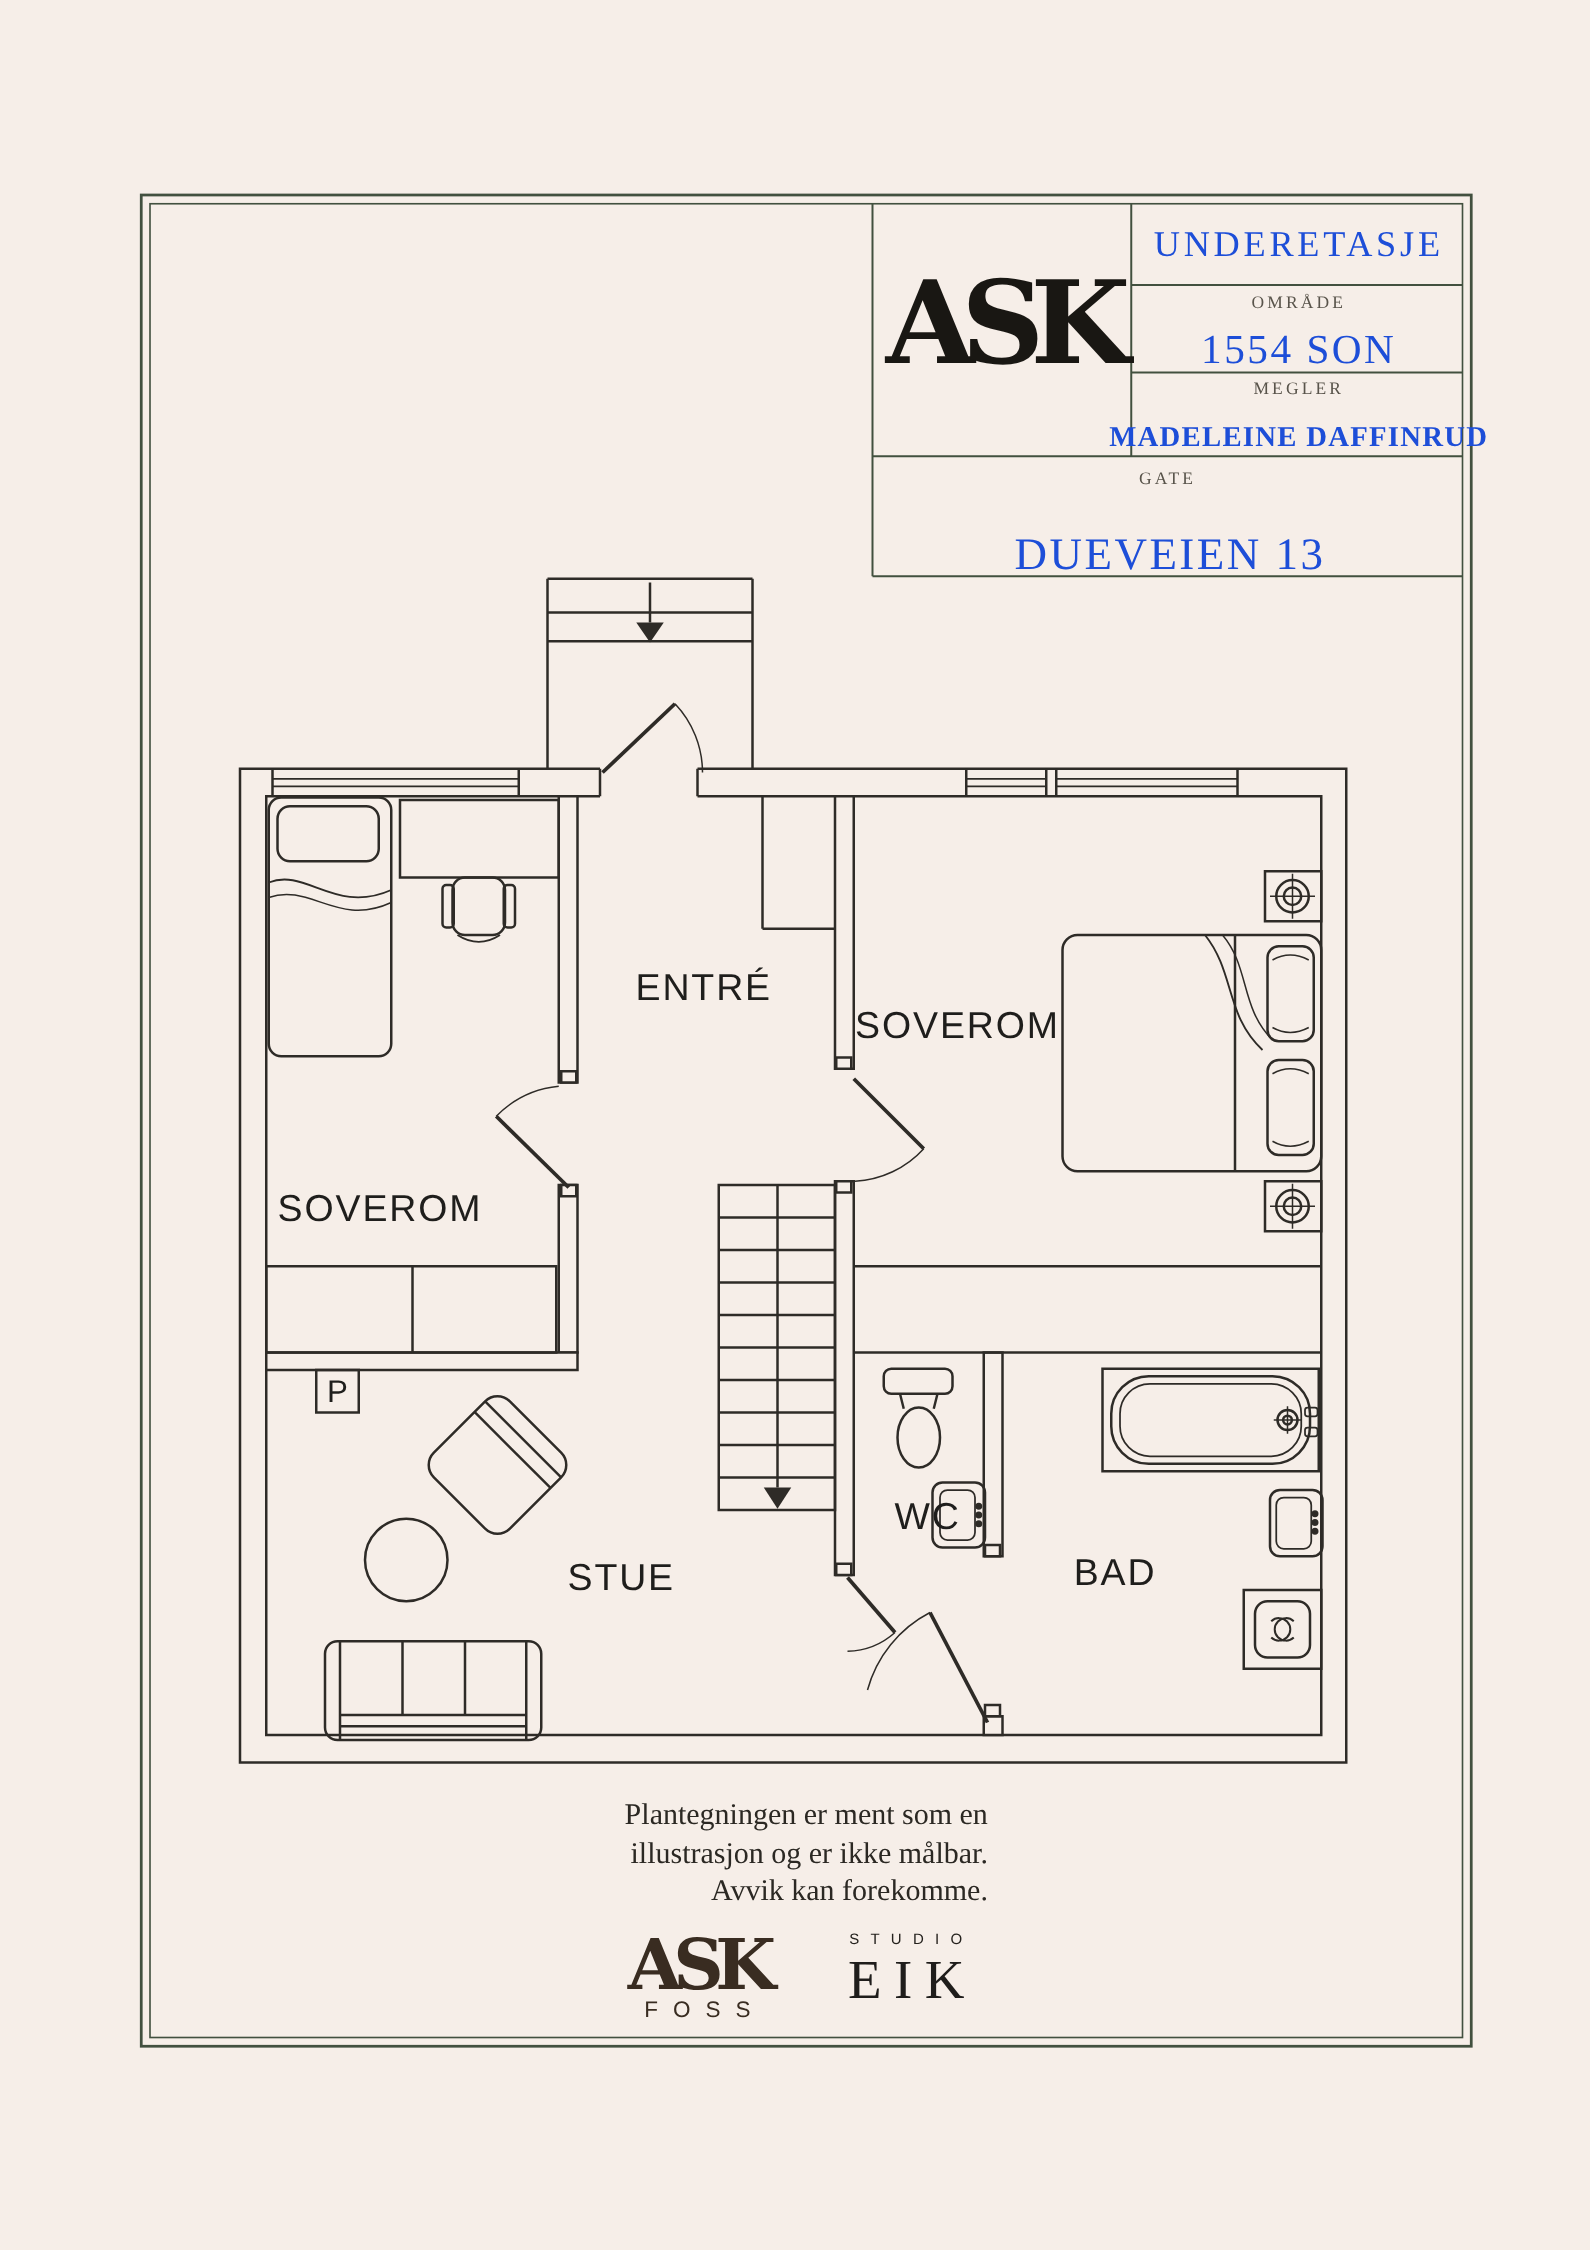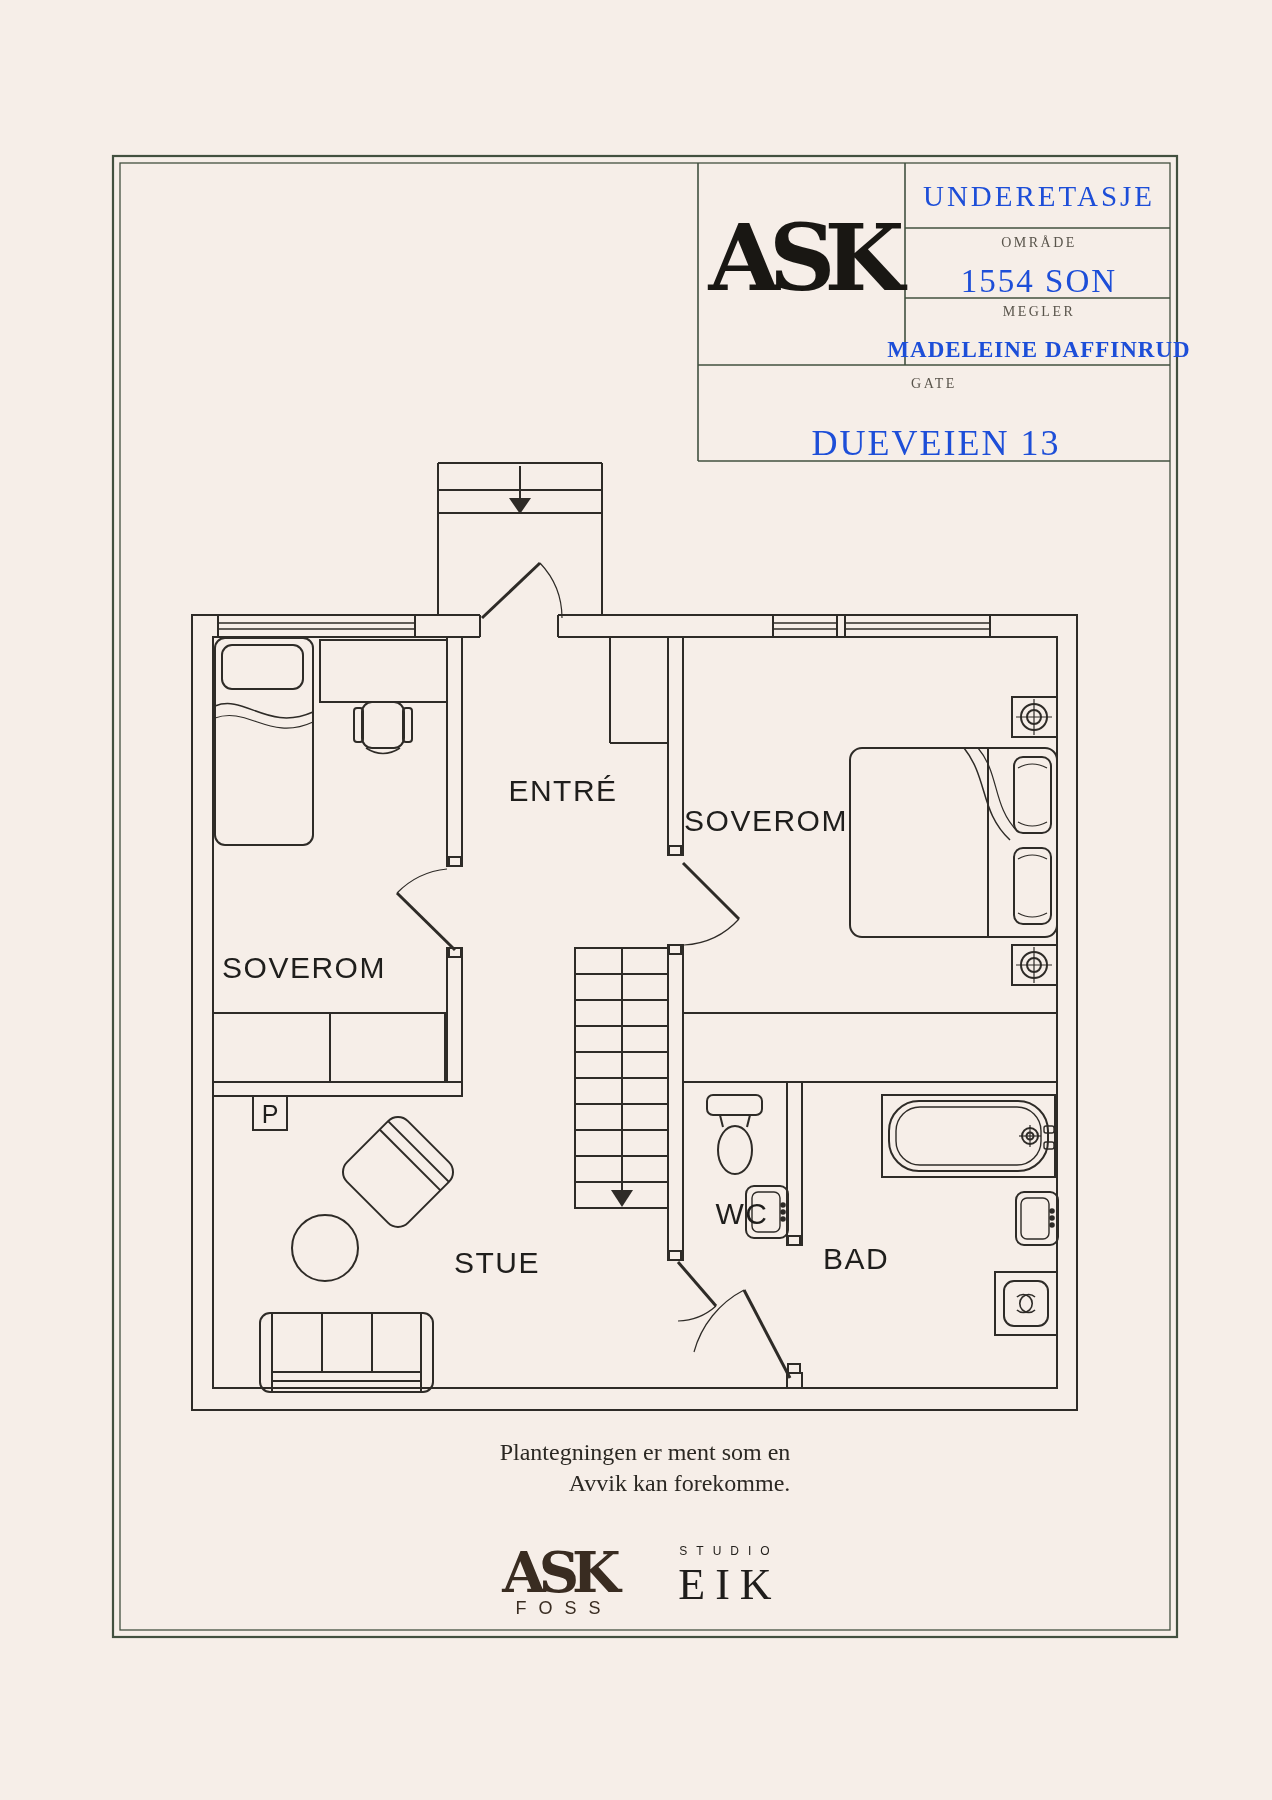--- a/index.html
+++ b/index.html
@@ -303,27 +303,28 @@
   <div class="lbl tb-value tb-broker" style="left:1039px;top:350px;">MADELEINE DAFFINRUD</div>
   <div class="lbl tb-small" style="left:934px;top:384px;">GATE</div>
   <div class="lbl tb-value tb-street" style="left:936px;top:443px;">DUEVEIEN 13</div>
 </div>
 
 <div>
   <div class="lbl room-label" style="left:563px;top:791px;">ENTRÉ</div>
   <div class="lbl room-label" style="left:766px;top:821px;">SOVEROM</div>
   <div class="lbl room-label" style="left:304px;top:968px;">SOVEROM</div>
   <div class="lbl room-label" style="left:714px;top:1214px;margin-left:28px;">WC</div>
-  <div class="lbl room-label" style="left:856px;top:1259px;">BAD</div>
+  <div class="lbl room-label" style="left:892px;top:1259px;">BAD</div>
   <div class="lbl room-label" style="left:497px;top:1263px;">STUE</div>
   <div class="lbl p-label" style="left:270px;top:1114px;">P</div>
 </div>
 
 <div class="disclaimer">
   <div>Plantegningen er ment som en</div>
+  <div>illustrasjon og er ikke målbar.</div>
   <div>Avvik kan forekomme.</div>
 </div>
 
 <div>
   <div class="lbl foss-name" style="left:558px;top:1572px;">ASK</div>
   <div class="lbl foss-sub" style="left:564px;top:1608px;">FOSS</div>
   <div class="lbl studio-top" style="left:729px;top:1551px;">STUDIO</div>
   <div class="lbl studio-name" style="left:730px;top:1584px;">EIK</div>
 </div>
 

